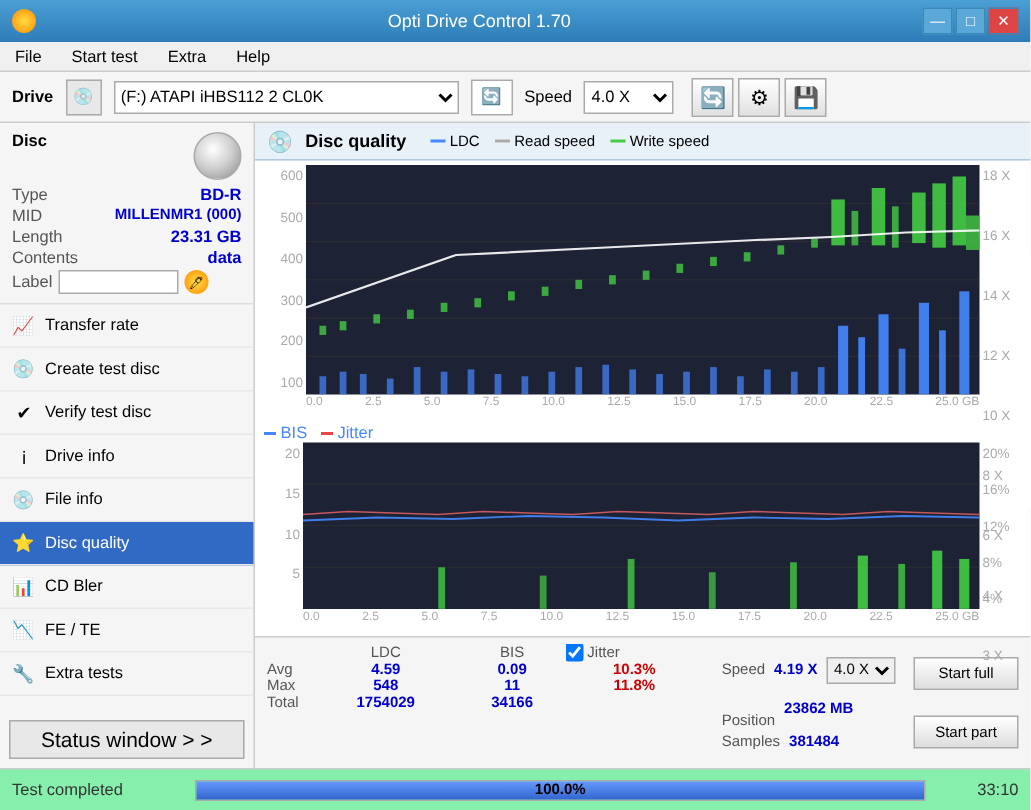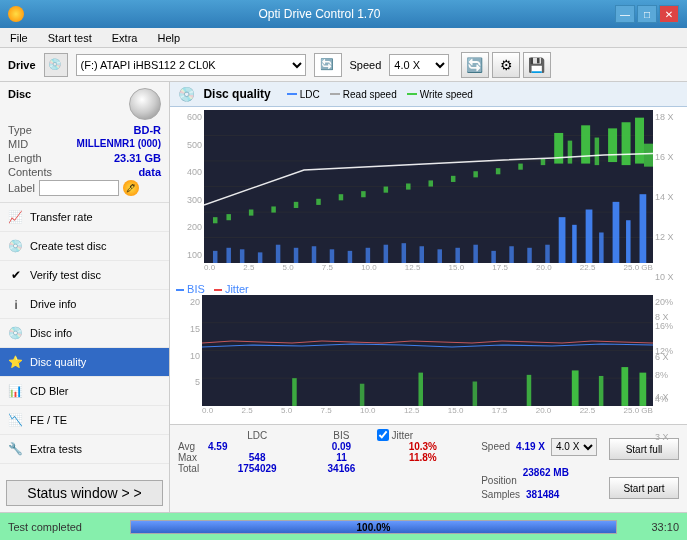--- a/index.html
+++ b/index.html
@@ -185,21 +185,21 @@
       <div class="nav-item">
         <span class="nav-item-icon">✔</span>
         <span>Verify test disc</span>
       </div>
       <div class="nav-item">
         <span class="nav-item-icon">ℹ</span>
         <span>Drive info</span>
       </div>
       <div class="nav-item">
         <span class="nav-item-icon">💿</span>
-        <span>Disc info</span>
+        <span>File info</span>
       </div>
       <div class="nav-item active">
         <span class="nav-item-icon">⭐</span>
         <span>Disc quality</span>
       </div>
       <div class="nav-item">
         <span class="nav-item-icon">📊</span>
         <span>CD Bler</span>
       </div>
       <div class="nav-item">
@@ -414,21 +414,21 @@
                   <label class="checkbox-label">
                     <input type="checkbox" checked="" style="">
                     <span>Jitter</span>
                   </label>
                 </th>
               </tr>
             </thead>
             <tbody>
               <tr>
                 <td style="color:#555;">Avg</td>
-                <td style="color:#0000cc;font-weight:bold;text-align:left;">4.59</td>
+                <td style="color:#0000cc;font-weight:bold;text-align:center;">4.59</td>
                 <td style="color:#0000cc;font-weight:bold;text-align:center;">0.09</td>
                 <td style="color:#cc0000;font-weight:bold;text-align:center;">10.3%</td>
               </tr>
               <tr>
                 <td style="color:#555;">Max</td>
                 <td style="color:#0000cc;font-weight:bold;text-align:center;">548</td>
                 <td style="color:#0000cc;font-weight:bold;text-align:center;">11</td>
                 <td style="color:#cc0000;font-weight:bold;text-align:center;">11.8%</td>
               </tr>
               <tr>

